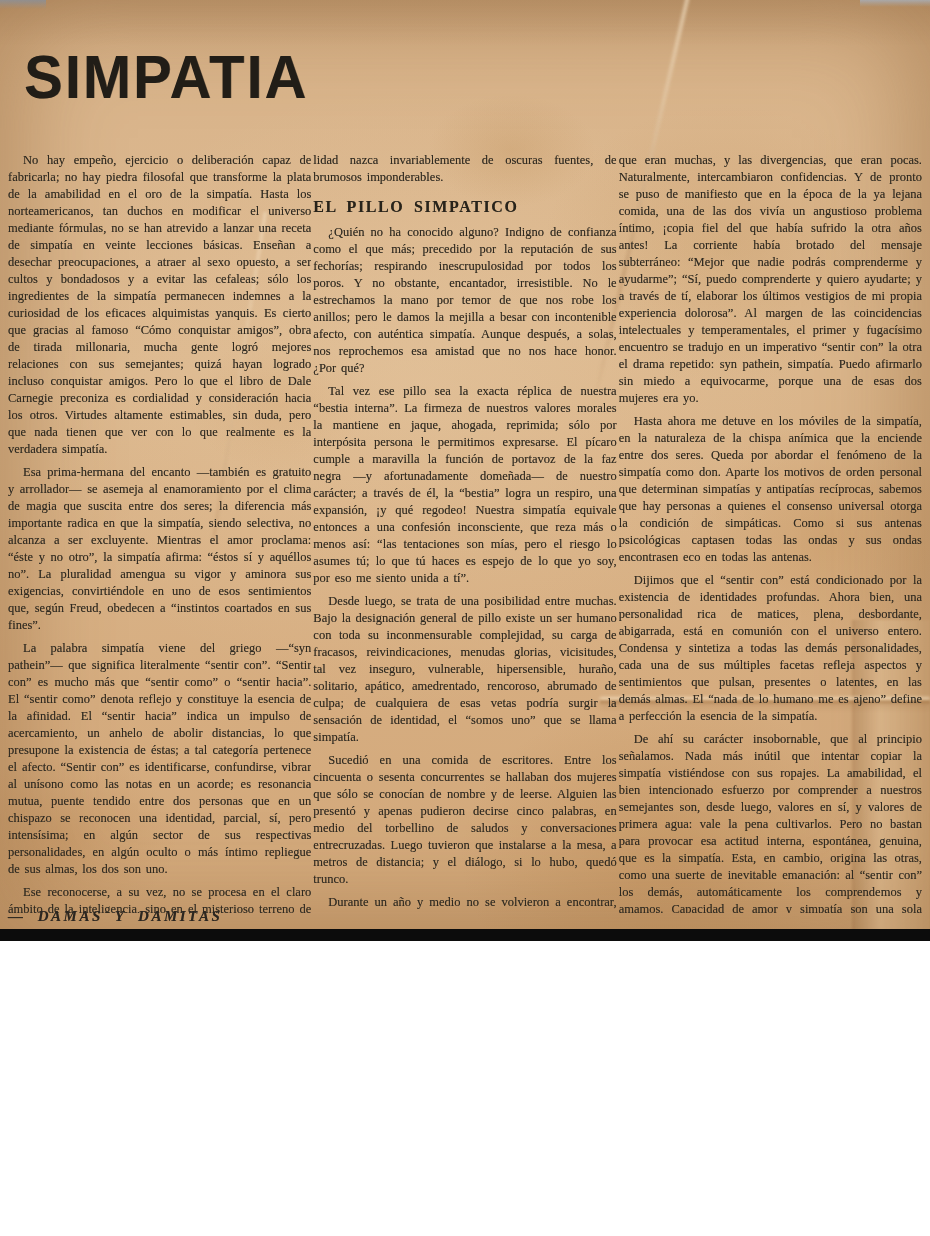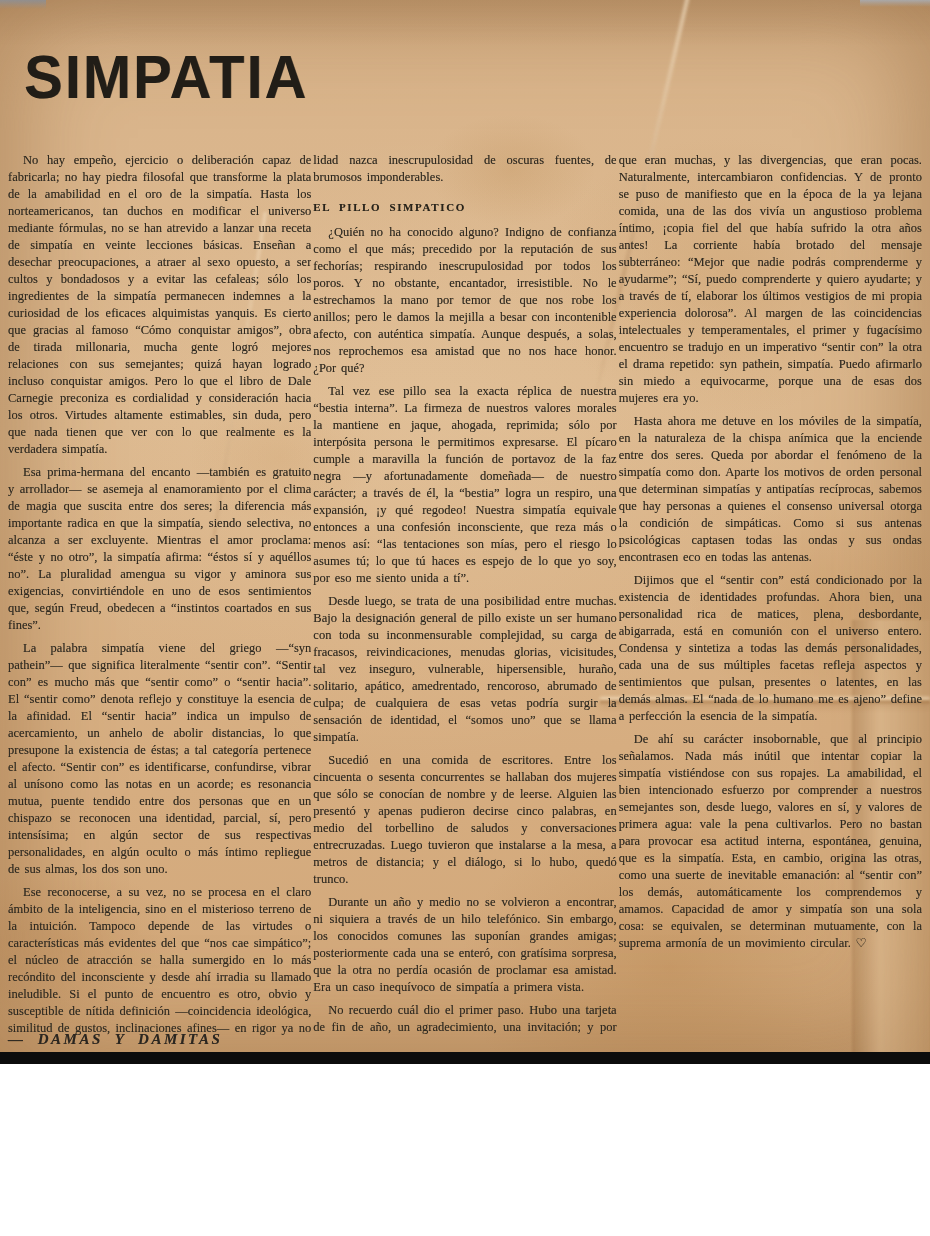--- a/index.html
+++ b/index.html
@@ -3,21 +3,21 @@
 <meta charset="utf-8">
 <style>
   html, body { margin: 0; padding: 0; }
   body {
     width: 930px; height: 1236px;
     font-family: "Liberation Serif", serif;
     overflow: hidden;
   }
   .page {
     position: relative;
-    width: 930px; height: 1064px;
+    width: 930px; height: 941px;
     overflow: hidden;
     background:
       radial-gradient(ellipse 260px 200px at 78% 26%, rgba(187,138,80,0.22), transparent 70%),
       radial-gradient(ellipse 200px 160px at 89% 57%, rgba(182,128,68,0.25), transparent 70%),
       radial-gradient(ellipse 300px 230px at 72% 91%, rgba(172,118,58,0.28), transparent 70%),
       radial-gradient(ellipse 160px 120px at 7% 89%, rgba(168,113,58,0.22), transparent 70%),
       radial-gradient(ellipse 130px 95px at 30% 43%, rgba(198,148,92,0.18), transparent 70%),
       radial-gradient(ellipse 120px 80px at 55% 16%, rgba(175,125,65,0.20), transparent 70%),
       radial-gradient(ellipse 520px 420px at 45% 42%, rgba(250,231,200,0.16), transparent 75%),
       linear-gradient(175deg, #d9b48b 0%, #dcb88e 38%, #d6ad80 70%, #d0a678 100%);
@@ -90,21 +90,21 @@
   .col p.para {
     margin: 0 0 6px 0;
     font-size: 12.5px; line-height: 17px;
     text-align: justify;
     text-indent: 15px;
     word-spacing: 1.6px;
   }
   .col p.para.cont { text-indent: 0; }
   .col h3.heading {
     margin: 13px 0 9px 0;
-    font-size: 11px; line-height: 16px;
+    font-size: 16px; line-height: 16px;
     font-weight: bold;
     letter-spacing: 1.6px;
     word-spacing: 4px;
     color: #28231a;
   }
   .col b { font-weight: normal; }
   
   .footer {
     position: absolute; left: 8px; bottom: 16px; margin: 0;
     font-family: "Liberation Serif", serif;
@@ -130,21 +130,21 @@
   <h1 class="title">SIMPATIA</h1>
 
   <div class="columns">
     <div class="col">
         <p class="para">No hay empeño, ejercicio o deliberación capaz de fabricarla; no hay piedra filosofal que transforme la plata de la amabilidad en el oro de la simpatía. Hasta los norteamericanos, tan duchos en modificar el universo mediante fórmulas, no se han atrevido a lanzar una receta de simpatía en veinte lecciones básicas. Enseñan a desechar preocupaciones, a atraer al sexo opuesto, a ser cultos y bondadosos y a evitar las cefaleas; sólo los ingredientes de la simpatía permanecen indemnes a la curiosidad de los eficaces alquimistas yanquis. Es cierto que gracias al famoso “Cómo conquistar amigos”, obra de tirada millonaria, mucha gente logró mejores relaciones con sus semejantes; quizá hayan logrado incluso conquistar amigos. Pero lo que el libro de Dale Carnegie preconiza es cordialidad y consideración hacia los otros. Virtudes altamente estimables, sin duda, pero que nada tienen que ver con lo que realmente es la verdadera simpatía.</p>
         <p class="para">Esa prima-hermana del encanto —también es gratuito y arrollador— se asemeja al enamoramiento por el clima de magia que suscita entre dos seres; la diferencia más importante radica en que la simpatía, siendo selectiva, no alcanza a ser excluyente. Mientras el amor proclama: “éste y no otro”, la simpatía afirma: “éstos sí y aquéllos no”. La pluralidad amengua su vigor y aminora sus exigencias, convirtiéndole en uno de esos sentimientos que, según Freud, obedecen a “instintos coartados en sus fines”.</p>
         <p class="para">La palabra simpatía viene del griego —<b>“syn pathein”</b>— que significa literalmente “sentir con”. “Sentir con” es mucho más que “sentir como” o “sentir hacia”. El “sentir como” denota reflejo y constituye la esencia de la afinidad. El “sentir hacia” indica un impulso de acercamiento, un anhelo de abolir distancias, lo que presupone la existencia de éstas; a tal categoría pertenece el afecto. “Sentir con” es identificarse, confundirse, vibrar al unísono como las notas en un acorde; es resonancia mutua, puente tendido entre dos personas que en un chispazo se reconocen una identidad, parcial, sí, pero intensísima; en algún sector de sus respectivas personalidades, en algún oculto o más íntimo repliegue de sus almas, <b>los dos son uno.</b></p>
         <p class="para">Ese reconocerse, a su vez, no se procesa en el claro ámbito de la inteligencia, sino en el misterioso terreno de la intuición. Tampoco depende de las virtudes o características más evidentes del que “nos cae simpático”; el núcleo de atracción se halla sumergido en lo más recóndito del inconsciente y desde ahí irradia su llamado ineludible. Si el punto de encuentro es otro, obvio y susceptible de nítida definición —coincidencia ideológica, similitud de gustos, inclinaciones afines— en rigor ya no cabe hablar de simpatía. Simplemente se ha producido un buen entendimiento mutuo, lo que en sí es muchísimo; pero no llega a ser simpatía. Es curioso que tan luminosa cua-</p>
       </div>
     <div class="col">
-        <p class="para cont">lidad nazca inescrupulosidad de oscuras fuentes, de brumosos imponderables.</p>
+        <p class="para cont">lidad nazca invariablemente de oscuras fuentes, de brumosos imponderables.</p>
         <h3 class="heading">EL PILLO SIMPATICO</h3>
         <p class="para">¿Quién no ha conocido alguno? Indigno de confianza como el que más; precedido por la reputación de sus fechorías; respirando inescrupulosidad por todos los poros. Y no obstante, encantador, irresistible. No le estrechamos la mano por temor de que nos robe los anillos; pero le damos la mejilla a besar con incontenible afecto, con auténtica simpatía. Aunque después, a solas, nos reprochemos esa amistad que no nos hace honor. ¿Por qué?</p>
         <p class="para">Tal vez ese pillo sea la exacta réplica de nuestra “bestia interna”. La firmeza de nuestros valores morales la mantiene en jaque, ahogada, reprimida; sólo por interpósita persona le permitimos expresarse. El pícaro cumple a maravilla la función de portavoz de la faz negra —y afortunadamente domeñada— de nuestro carácter; a través de él, la “bestia” logra un respiro, una expansión, ¡y qué regodeo! Nuestra simpatía equivale entonces a una confesión inconsciente, que reza más o menos así: “las tentaciones son mías, pero el riesgo lo asumes tú; lo que tú haces es espejo de lo que yo soy, por eso me siento unida a tí”.</p>
         <p class="para">Desde luego, se trata de una posibilidad entre muchas. Bajo la designación general de pillo existe un ser humano con toda su inconmensurable complejidad, su carga de fracasos, reivindicaciones, menudas glorias, vicisitudes, tal vez inseguro, vulnerable, hipersensible, huraño, solitario, apático, amedrentado, rencoroso, abrumado de culpa; de cualquiera de esas vetas podría surgir la sensación de identidad, el “somos uno” que se llama simpatía.</p>
         <p class="para">Sucedió en una comida de escritores. Entre los cincuenta o sesenta concurrentes se hallaban dos mujeres que sólo se conocían de nombre y de leerse. Alguien las presentó y apenas pudieron decirse cinco palabras, en medio del torbellino de saludos y conversaciones entrecruzadas. Luego tuvieron que instalarse a la mesa, a metros de distancia; y el diálogo, si lo hubo, quedó trunco.</p>
         <p class="para">Durante un año y medio no se volvieron a encontrar, ni siquiera a través de un hilo telefónico. Sin embargo, los conocidos comunes las suponían grandes amigas; posteriormente cada una se enteró, con gratísima sorpresa, que la otra no perdía ocasión de proclamar esa amistad. Era un caso inequívoco de simpatía a primera vista.</p>
         <p class="para">No recuerdo cuál dio el primer paso. Hubo una tarjeta de fin de año, un agradecimiento, una invitación; y por fin las dos desconocidas amigas se sentaron frente a frente, dispuestas a emprender la aventura del descubrimiento mutuo. Comenzaron a revelarse las afinidades,</p>
       </div>
     <div class="col">
         <p class="para cont">que eran muchas, y las divergencias, que eran pocas. Naturalmente, intercambiaron confidencias. Y de pronto se puso de manifiesto que en la época de la ya lejana comida, una de las dos vivía un angustioso problema íntimo, ¡copia fiel del que había sufrido la otra años antes! La corriente había brotado del mensaje subterráneo: “Mejor que nadie podrás comprenderme y ayudarme”; “Sí, puedo comprenderte y quiero ayudarte; y a través de tí, elaborar los últimos vestigios de mi propia experiencia dolorosa”. Al margen de las coincidencias intelectuales y temperamentales, el primer y fugacísimo encuentro se tradujo en un imperativo “sentir con” la otra el drama repetido: <b>syn pathein,</b> simpatía. Puedo afirmarlo sin miedo a equivocarme, porque una de esas dos mujeres era yo.</p>

